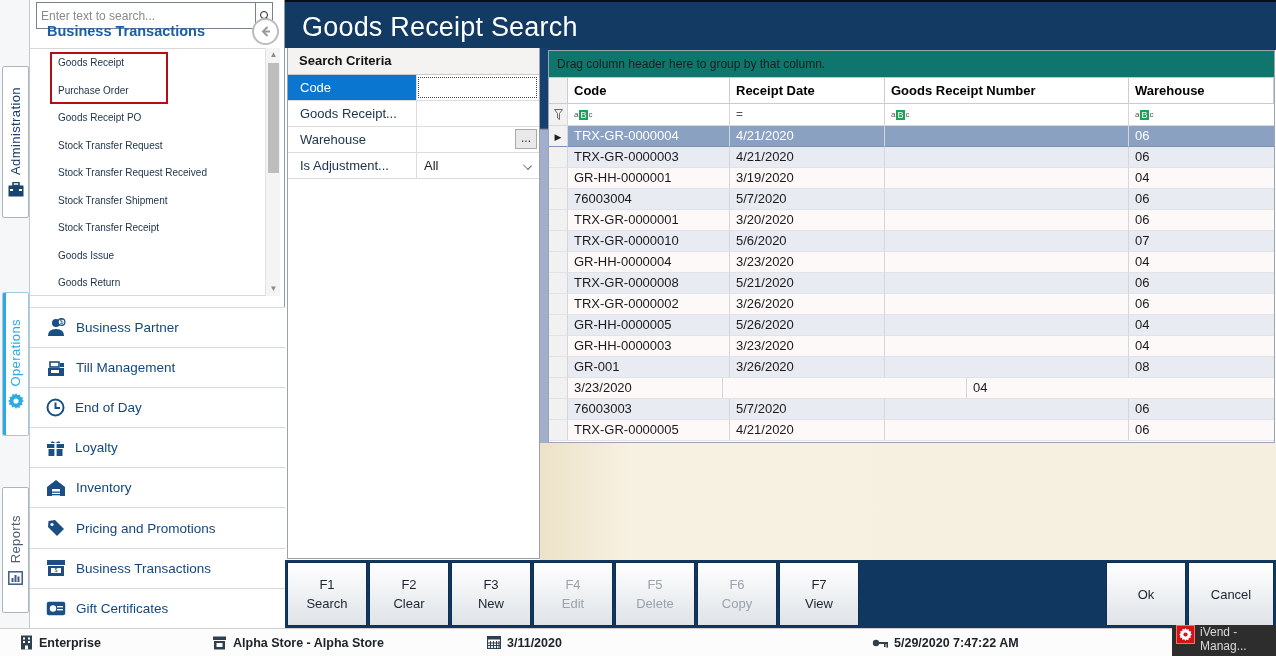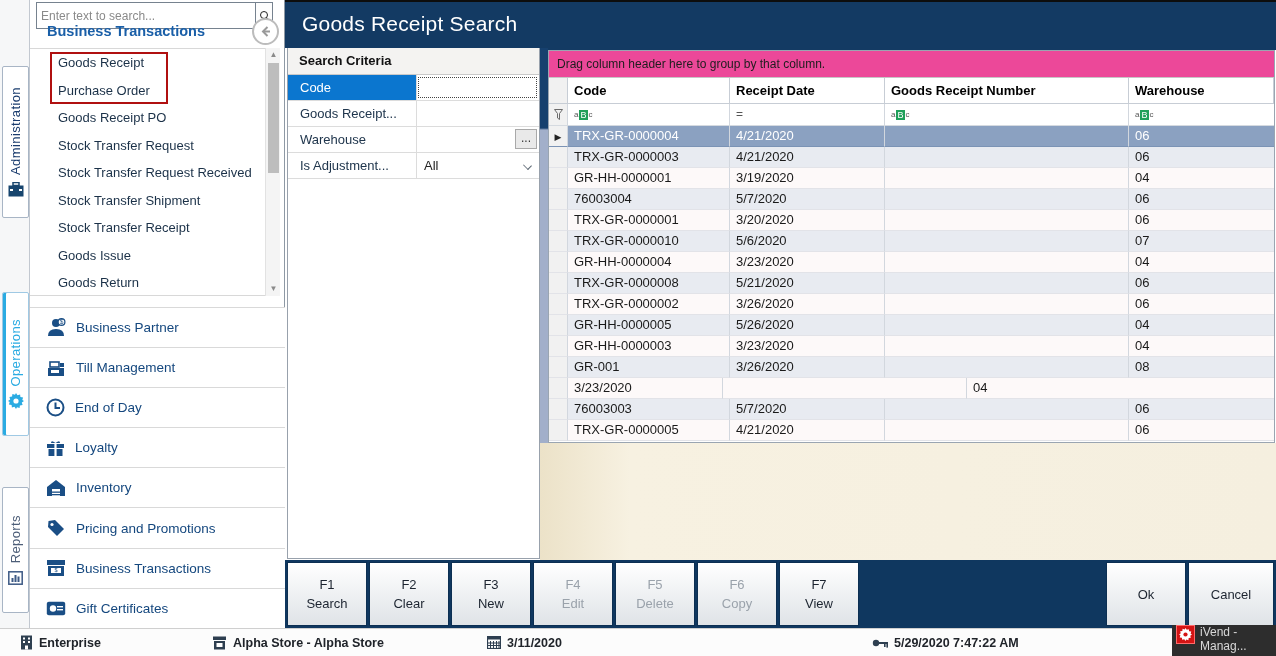--- a/index.html
+++ b/index.html
@@ -24,54 +24,54 @@
   .nav-search input { flex:1; border:none; outline:none; font-family:"Liberation Sans",sans-serif; font-size:12px; padding:0 4px; color:#333; min-width:0; }
   .nav-search input::placeholder { color:#8a8a8a; }
   .nav-search .sbtn { width:17px; border-left:1px solid #76828f; background:#fdfdfd; display:flex; align-items:center; justify-content:center; cursor:pointer; }
   .mag { position:relative; width:9px; height:9px; }
   .mag::before { content:""; position:absolute; left:0; top:0; width:6px; height:6px; border:1.5px solid #222; border-radius:50%; }
   .mag::after { content:""; position:absolute; left:6px; top:6px; width:4px; height:1.5px; background:#222; transform:rotate(45deg); transform-origin:left center; }
   .nav-title { position:absolute; left:17px; top:23px; font-size:14.5px; font-weight:bold; color:#1a5fa8; }
   .back-circle { position:absolute; left:222px; top:18px; width:27px; height:27px; border:2px solid #bcbcbc; border-radius:50%; background:#fff;
                  display:flex; align-items:center; justify-content:center; color:#9a9a9a; cursor:pointer; z-index:5; }
   .nav-list { position:absolute; left:0; top:48px; width:236px; height:248px; border-top:1px solid #d8d8d8; border-bottom:1px solid #d8d8d8; background:#fff; }
-  .nav-item { height:27.5px; line-height:27.5px; padding-left:28px; font-size:13px; color:#1b3148; cursor:pointer; }
+  .nav-item { height:27.5px; line-height:27.5px; padding-left:28px; font-size:10px; color:#1b3148; cursor:pointer; }
   .annotation-box { position:absolute; left:20px; top:3px; width:118px; height:52px; border:2px solid #b01010; pointer-events:none; z-index:6; }
   .nav-scroll { position:absolute; left:235px; top:48px; width:15px; height:248px; background:#f4f4f4; border-left:1px solid #e2e2e2; }
   .nav-scroll .arr { position:absolute; left:0; width:15px; height:14px; color:#8a8a8a; font-size:8px; text-align:center; line-height:14px; cursor:pointer; }
   .nav-scroll .arr.down { bottom:0; }
   .nav-scroll .thumb { position:absolute; left:2px; top:15px; width:11px; height:110px; background:#bdbdbd; cursor:pointer; }
   .nav-groups { position:absolute; left:0; top:307px; width:255px; border-bottom:1px solid #d9d9d9; }
   .group-item { height:40.1px; border-top:1px solid #d9d9d9; display:flex; align-items:center; gap:10px; padding-left:16px;
                 color:#14477e; font-weight:normal; font-size:13.5px; cursor:pointer; background:#fff; }
   .group-item svg { flex:none; color:#1a4e85; }
   
   .titlebar { position:absolute; left:285px; top:0; width:991px; height:48px; background:#133a63; border-top:2px solid #0d0d0d; }
-  .titlebar h1 { font-size:21px; font-weight:normal; color:#fff; padding:10px 0 0 17px; letter-spacing:.2px; }
+  .titlebar h1 { font-size:27px; font-weight:normal; color:#fff; padding:10px 0 0 17px; letter-spacing:.2px; }
   .underline-navy { position:absolute; left:548px; top:48px; width:728px; height:2px; background:#133a63; }
   
   .criteria { position:absolute; left:287px; top:48px; width:253px; height:511px; background:#fff; border:1px solid #98a1ac; border-top:none; }
   .criteria-header { height:27px; line-height:26px; padding-left:11px; font-weight:bold; font-size:13px; color:#111; background:#f4f3f1; border-bottom:1px solid #c9c9c9; }
   .crit-row { display:flex; height:26px; border-bottom:1px solid #dcdcdc; font-size:13px; cursor:pointer; }
   .crit-label { width:128px; line-height:25px; padding-left:12px; color:#20364d; }
   .crit-value { flex:1; border-left:1px solid #dcdcdc; position:relative; line-height:25px; }
   .crit-row.selected .crit-label { background:#0b76cf; color:#fff; }
   .crit-row.selected .crit-value { outline:1px dotted #444; outline-offset:-3px; }
   .ellipsis-btn { position:absolute; right:2px; top:2px; width:22px; height:20px; background:#e9e9e9; border:1px solid #a9a9a9;
                   text-align:center; line-height:17px; font-size:12px; color:#333; cursor:pointer; }
   .dd-value { padding-left:7px; color:#222; }
   .chev { position:absolute; right:8px; top:9px; width:7px; height:7px; border-right:1.6px solid #5a6570; border-bottom:1.6px solid #5a6570; transform:rotate(45deg) scaleY(.8); }
   
   .gapstrip { position:absolute; left:540px; top:48px; width:8px; height:395px;
               background:linear-gradient(to bottom,#16406e 0,#16406e 80px,#a2afca 82px,#a2afca 100%); }
   .beige { position:absolute; left:540px; top:443px; width:736px; height:117px;
            background:linear-gradient(to right,#ece2c8 0,#f7f1e1 90px,#f5efdf 100%); }
   
   .grid { position:absolute; left:548px; top:50px; width:727px; height:393px; background:#fff; border:1px solid #9aa5b1; }
-  .groupbar { height:27px; line-height:26px; padding-left:8px; font-size:12px; color:#1d1d1d; background:#ec4899; border-bottom:1px solid #c6c6c6; }
+  .groupbar { height:27px; line-height:26px; padding-left:8px; font-size:12px; color:#1d1d1d; background:#0f766e; border-bottom:1px solid #c6c6c6; }
   .grow { display:flex; }
   .gh { height:26px; font-weight:bold; font-size:13px; background:#fff; }
   .gf { height:22px; background:#fff; }
   .gr { height:21px; font-size:13px; color:#1a1a1a; cursor:pointer; }
   .cell { border-right:1px solid #d2d7de; border-bottom:1px solid #e2e3e8; padding-left:6px; overflow:hidden; white-space:nowrap; }
   .gh .cell { border-right:1px solid #c7cdd5; border-bottom:1px solid #c7cdd5; line-height:25px; }
   .gf .cell { border-bottom:1px solid #d5dae0; line-height:21px; display:flex; align-items:center; }
   .gr .cell { line-height:20px; }
   .c-ind { width:19px; flex:none; background:#f1f1f1; padding-left:0; text-align:center; }
   .c-code { width:162px; flex:none; }

